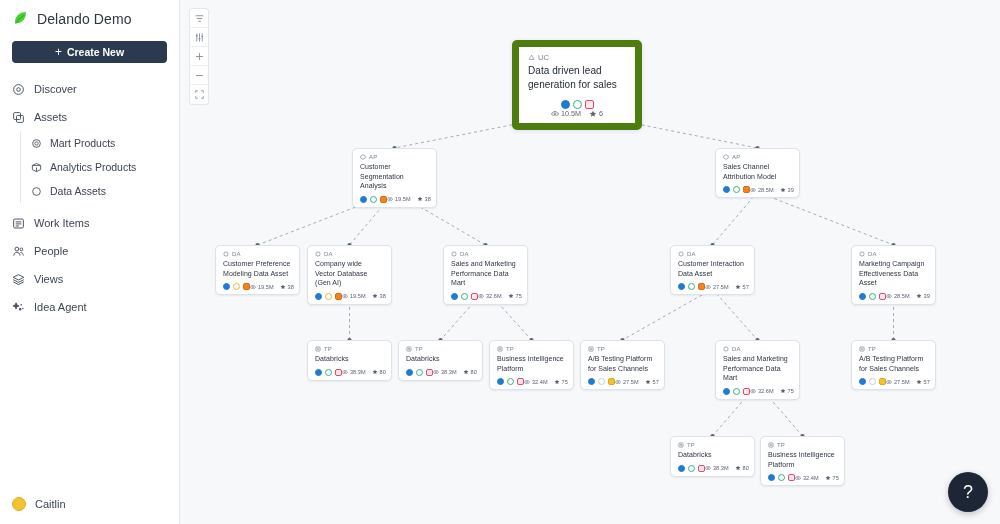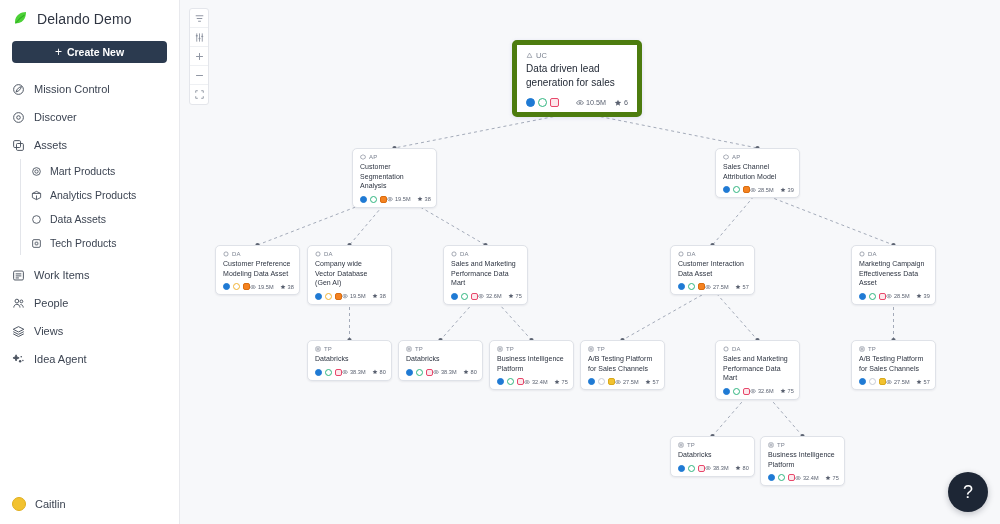--- a/index.html
+++ b/index.html
@@ -113,41 +113,41 @@
   .node {
     position: absolute;
     background: #ffffff;
     border: 1px solid #dfe2e8;
     border-radius: 5px;
     box-shadow: 0 1px 2px rgba(25,35,60,.07);
     padding: 5px 7px 4px 7px;
     z-index: 10;
   }
   .node.root {
-    border: 5px solid #4d7c0f;
+    border: 7px solid #4d7c0f;
     box-shadow: 0 1px 4px rgba(80,80,190,.14);
     padding: 6px 9px 5px 9px;
   }
   .node-type {
     display: flex; align-items: center; gap: 3px;
     font-size: 6px; color: #7b8290; letter-spacing: .2px;
     margin-bottom: 2px;
   }
   .node.root .node-type { font-size: 7.5px; }
   .node-type svg { display:block; }
   .node-title {
     font-size: 7px; color: #2c3340; line-height: 1.38;
     letter-spacing: .05px;
   }
   .node.root .node-title { font-size: 10px; line-height: 1.35; color: #222935; }
   .node-footer {
     display: flex; align-items: center; justify-content: space-between;
     margin-top: 5px;
   }
-  .node.root .node-footer { margin-top: 9px; }
+  .node.root .node-footer { margin-top: 9px; flex-direction: column; }
   .badges { display: flex; align-items: center; gap: 3px; }
   .badge { width: 7px; height: 7px; flex: 0 0 7px; }
   .node.root .badge { width: 9px; height: 9px; flex: 0 0 9px; }
   .badge.circle { border-radius: 50%; }
   .badge.square { border-radius: 2px; }
   .metrics { display: flex; align-items: center; gap: 6px; font-size: 5.6px; color: #5a6170; }
   .node.root .metrics { font-size: 7.2px; gap: 8px; }
   .metric { display: flex; align-items: center; gap: 2px; }
   .metric svg { display:block; }
 
@@ -179,29 +179,20 @@
     </div>
 
     <div class="create-new">
       <span class="plus">+</span>
       <span>Create New</span>
     </div>
 
     <div class="nav">
 
 
-      <div class="nav-item">
-        <span class="nav-icon">
-          <svg width="13" height="13" viewBox="0 0 16 16" fill="none" stroke="#4b5360" stroke-width="1.2">
-            <circle cx="8" cy="8" r="6"></circle>
-            <path d="M5 11 C6 7, 9 5, 11.5 4.5 C11 7, 9 10, 5 11Z"></path>
-          </svg>
-        </span>
-        <span>Mission Control</span>
-      </div>
 
       <div class="nav-item">
         <span class="nav-icon">
           <svg width="13" height="13" viewBox="0 0 16 16" fill="none" stroke="#4b5360" stroke-width="1.2">
             <circle cx="8" cy="8" r="6"></circle>
             <circle cx="8" cy="8" r="2.2"></circle>
           </svg>
         </span>
         <span>Discover</span>
       </div>
@@ -236,29 +227,20 @@
           </span>
           <span>Analytics Products</span>
         </div>
         <div class="sub-item">
           <span class="sub-icon">
             <svg width="11" height="11" viewBox="0 0 16 16" fill="none" stroke="#4b5360" stroke-width="1.3">
               <circle cx="8" cy="8" r="5.6"></circle>
             </svg>
           </span>
           <span>Data Assets</span>
-        </div>
-        <div class="sub-item">
-          <span class="sub-icon">
-            <svg width="11" height="11" viewBox="0 0 16 16" fill="none" stroke="#4b5360" stroke-width="1.3">
-              <rect x="2.4" y="2.4" width="11.2" height="11.2" rx="2"></rect>
-              <rect x="6" y="6" width="4" height="4" rx="1"></rect>
-            </svg>
-          </span>
-          <span>Tech Products</span>
         </div>
       </div>
 
       <div class="nav-item" style="margin-top:6px">
         <span class="nav-icon">
           <svg width="13" height="13" viewBox="0 0 16 16" fill="none" stroke="#4b5360" stroke-width="1.2">
             <rect x="2" y="2.5" width="12" height="11" rx="1.5"></rect>
             <path d="M4.5 6h7M4.5 8.5h7M4.5 11h4"></path>
           </svg>
         </span>

